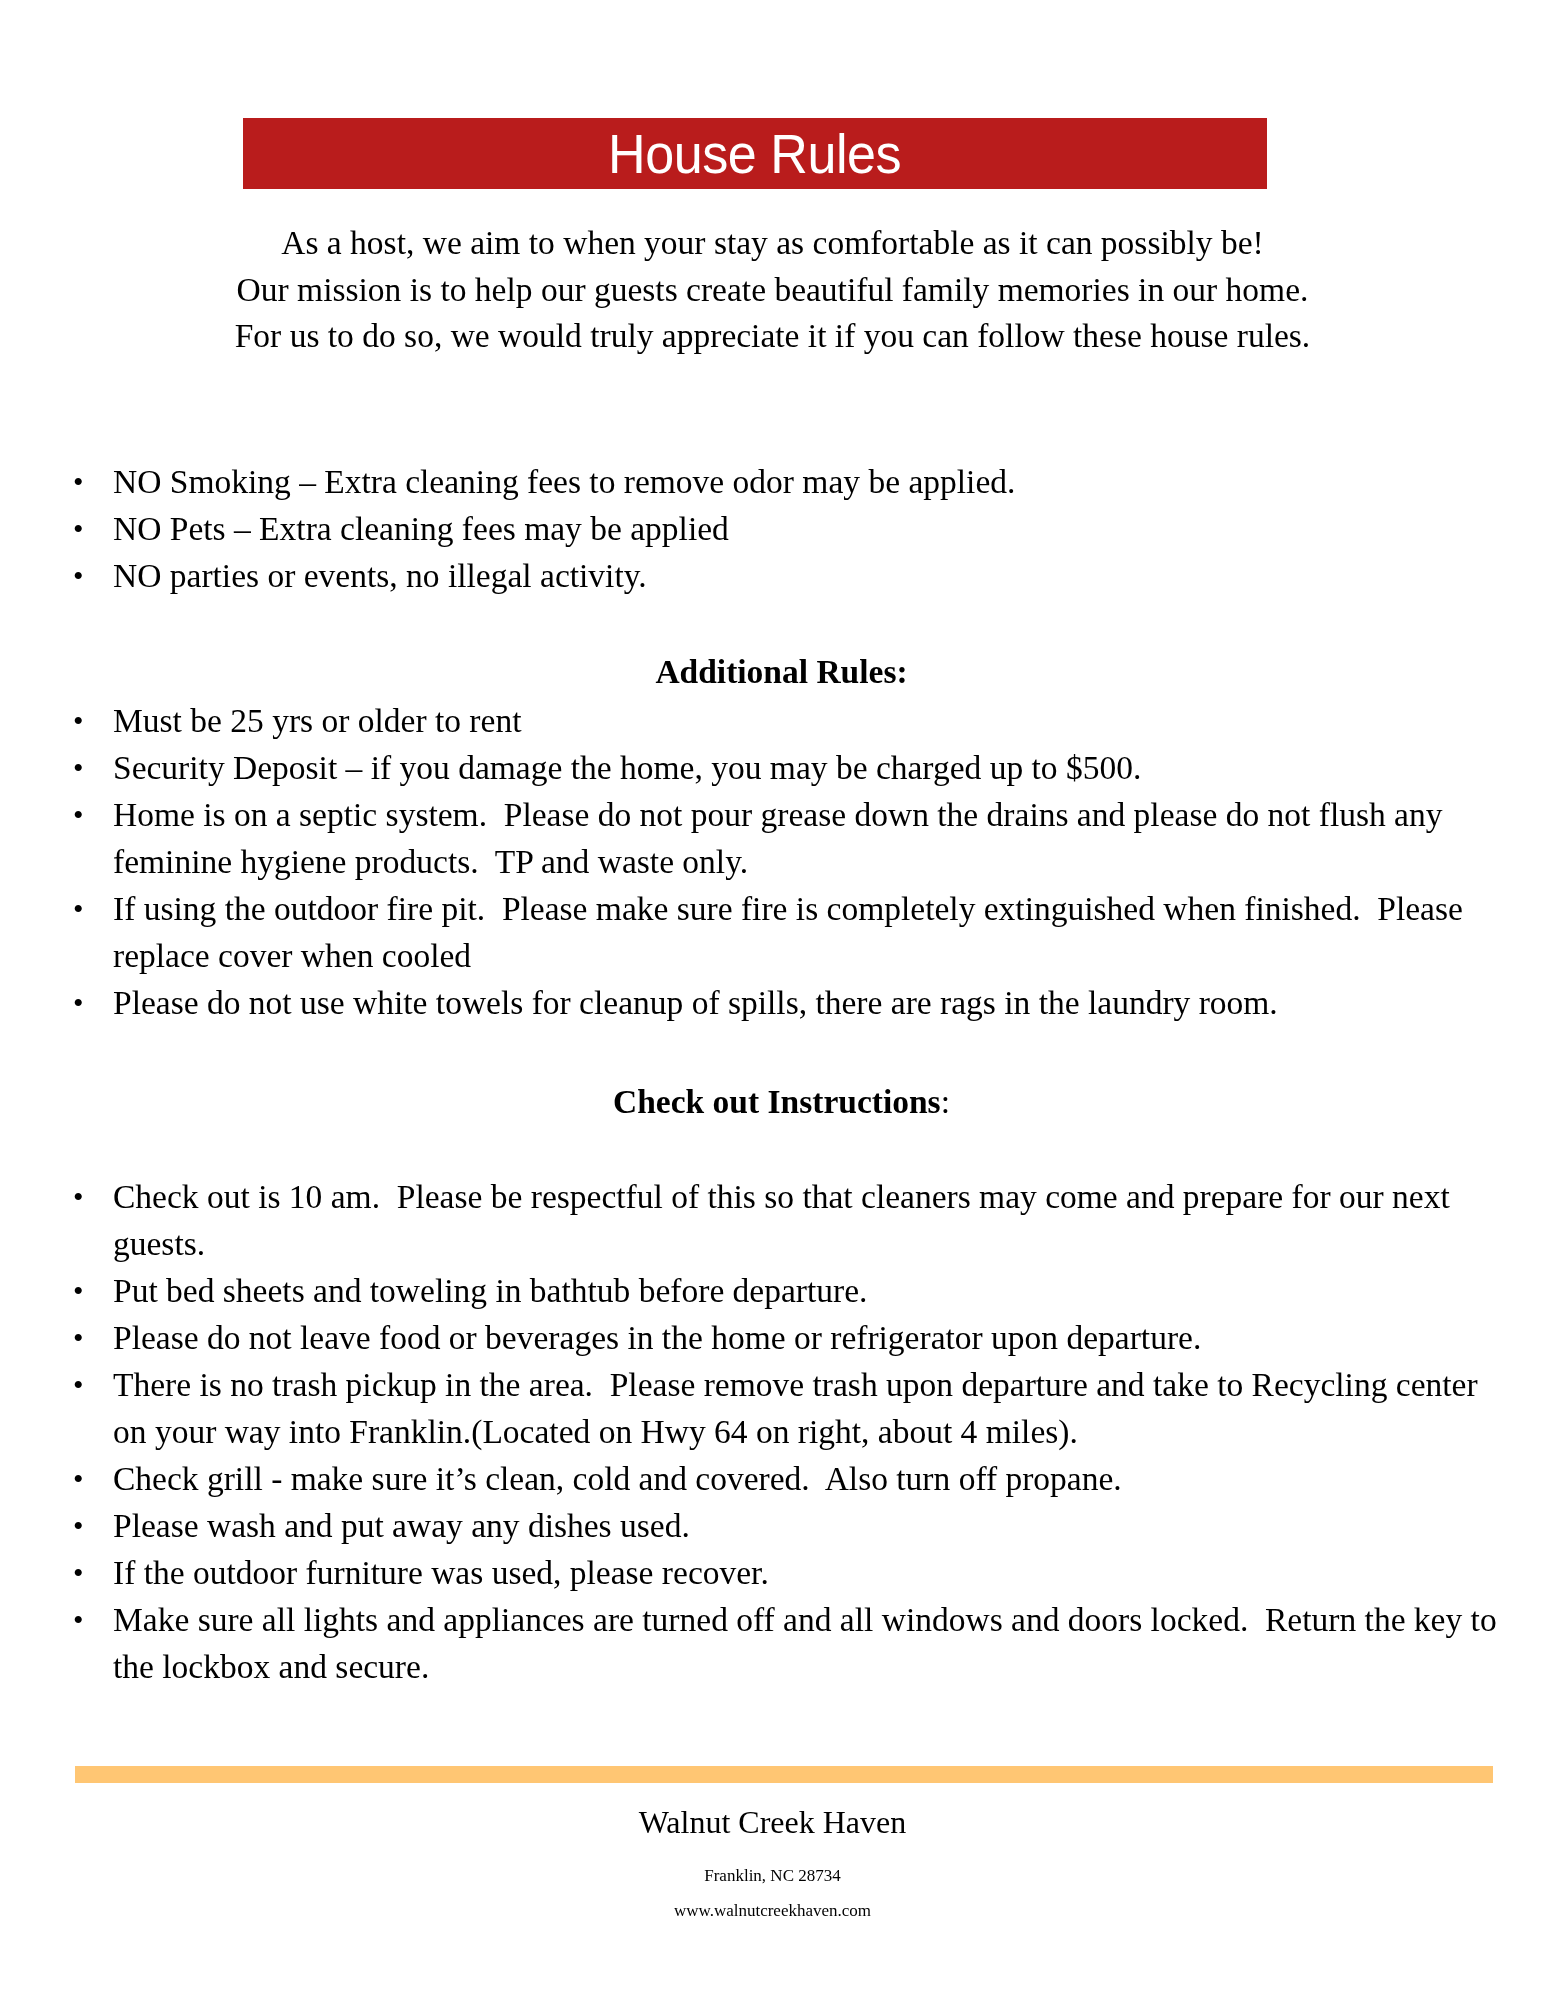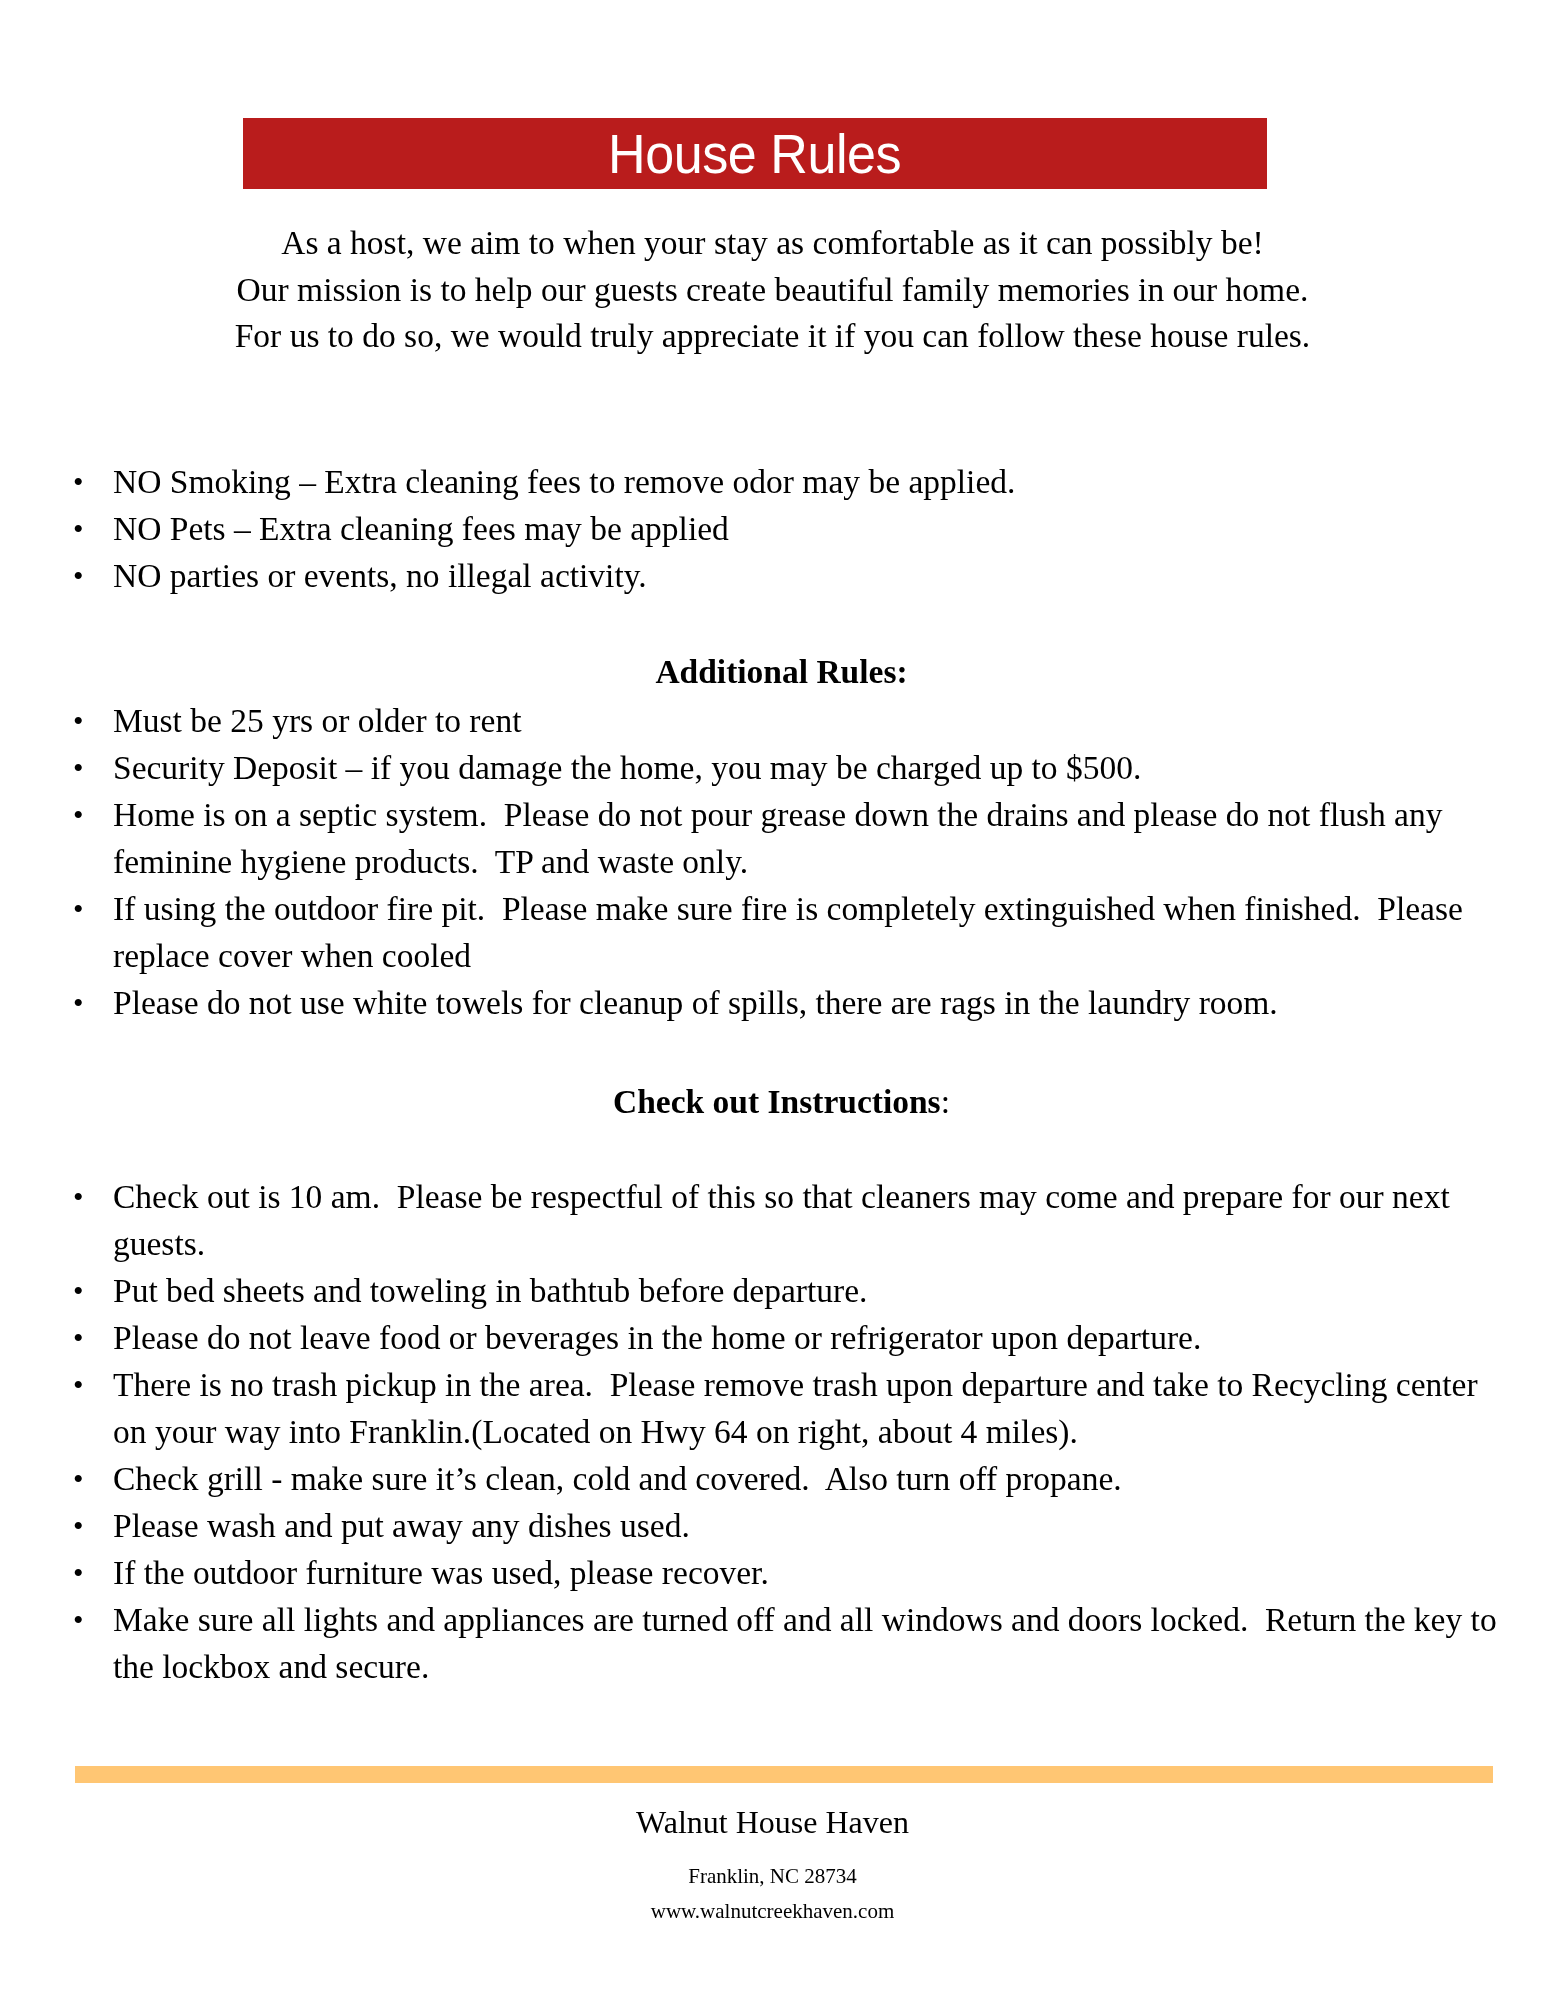--- a/index.html
+++ b/index.html
@@ -16,21 +16,21 @@
             font-size: 33.5px; line-height: 47px; }
     .list li { position: relative; padding-left: 113px; padding-right: 40px; white-space: pre-wrap; }
     .list li .bullet { position: absolute; left: 73px; top: 0; font-size: 30px; line-height: 47px; }
     .list li .txt { display: block; }
     .heading { position: absolute; left: 9px; width: 1545px; text-align: center;
                font-size: 33.5px; line-height: 47px; }
     .heading b { font-weight: bold; }
     .footer-bar { position: absolute; left: 75px; top: 1766px; width: 1418px; height: 17px; background: #FFC673; }
     .footer-name { position: absolute; left: 0; width: 1545px; top: 1802px; text-align: center;
                    font-size: 32px; line-height: 40px; }
-    .footer-line { position: absolute; left: 0; width: 1545px; text-align: center; font-size: 21px; line-height: 28px; }
+    .footer-line { position: absolute; left: 0; width: 1545px; text-align: center; font-size: 17px; line-height: 28px; }
   </style>
 </head>
 <body>
 
 <div class="banner">
   <span class="banner-title">House Rules</span>
 </div>
 
 <div class="intro">
   <div>As a host, we aim to when your stay as comfortable as it can possibly be!</div>
@@ -65,15 +65,15 @@
   <li><span class="bullet">•</span><span class="txt">Put bed sheets and toweling in bathtub before departure.</span></li>
   <li><span class="bullet">•</span><span class="txt">Please do not leave food or beverages in the home or refrigerator upon departure.</span></li>
   <li><span class="bullet">•</span><span class="txt">There is no trash pickup in the area.  Please remove trash upon departure and take to Recycling center on your way into Franklin.(Located on Hwy 64 on right, about 4 miles).</span></li>
   <li><span class="bullet">•</span><span class="txt">Check grill - make sure it’s clean, cold and covered.  Also turn off propane.</span></li>
   <li><span class="bullet">•</span><span class="txt">Please wash and put away any dishes used.</span></li>
   <li><span class="bullet">•</span><span class="txt">If the outdoor furniture was used, please recover.</span></li>
   <li><span class="bullet">•</span><span class="txt">Make sure all lights and appliances are turned off and all windows and doors locked.  Return the key to the lockbox and secure.</span></li>
 </ul>
 
 <div class="footer-bar"></div>
-<div class="footer-name">Walnut House Haven</div>
+<div class="footer-name">Walnut Creek Haven</div>
 <div class="footer-line" style="top:1862px;">Franklin, NC 28734</div>
 <div class="footer-line" style="top:1897px;">www.walnutcreekhaven.com</div>
 
 </body></html>

